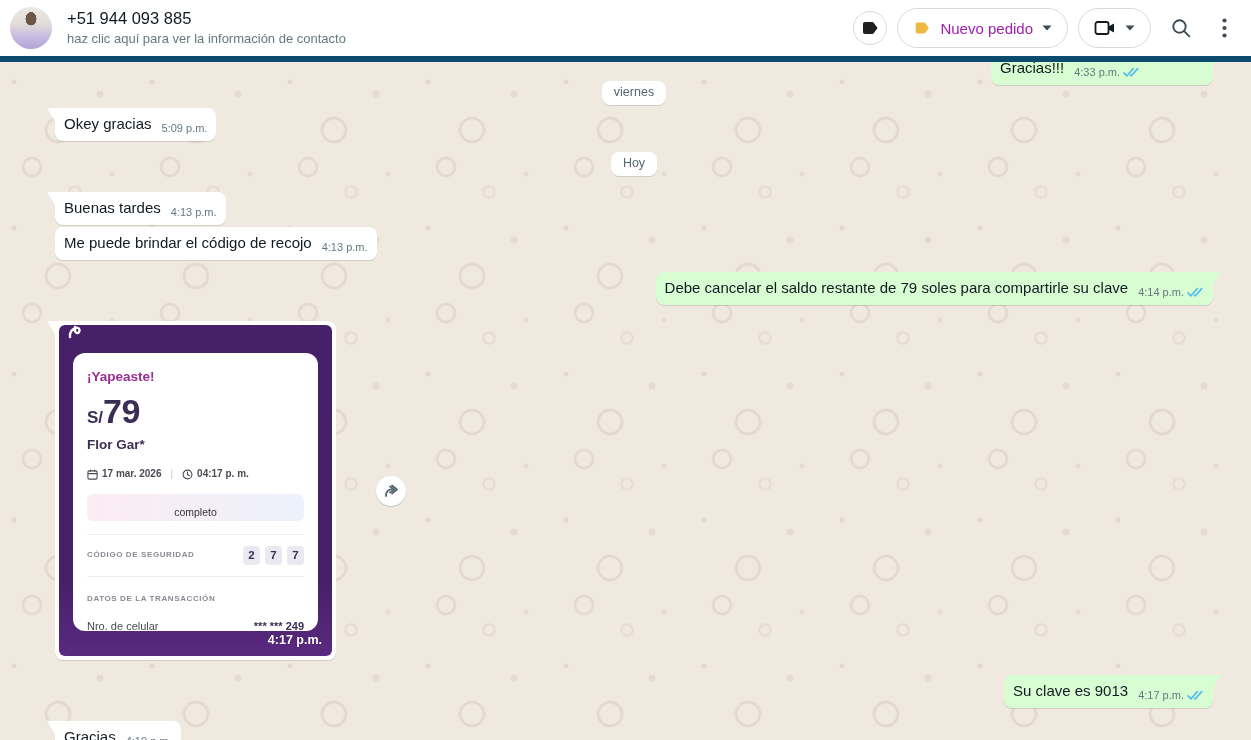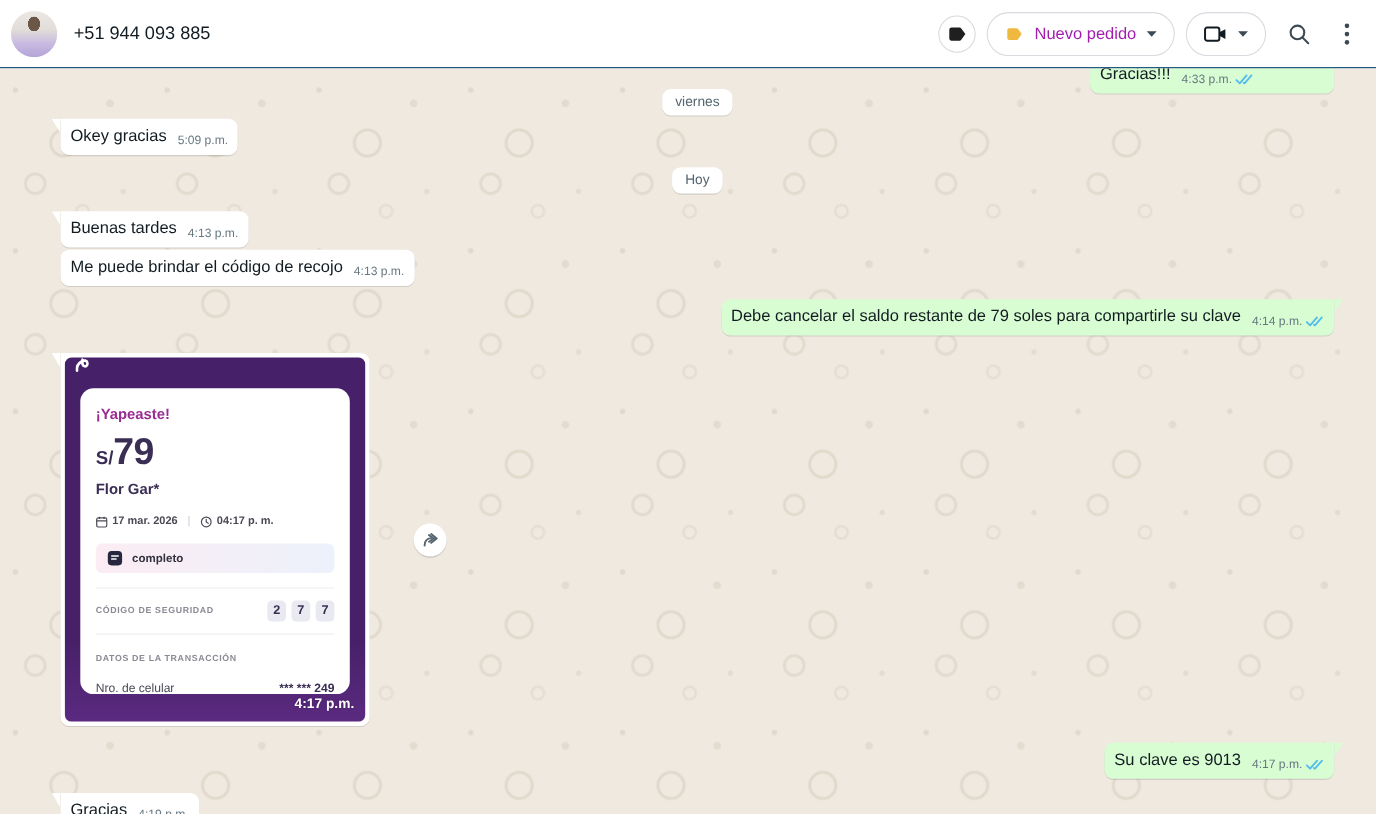--- a/index.html
+++ b/index.html
@@ -2,21 +2,21 @@
 <html><head>
 <meta charset="utf-8">
 <style>
   * { margin:0; padding:0; box-sizing:border-box; }
   html,body { width:1251px; height:740px; overflow:hidden; }
   body { font-family:"Liberation Sans", sans-serif; background:#fff; }
   .app { width:1251px; height:740px; display:flex; flex-direction:column; position:relative; }
 
   
   .chat-header{
-    height:62px; background:#ffffff; border-bottom:1px solid #0c4a6e;
+    height:62px; background:#ffffff; border-bottom:6px solid #0c4a6e;
     display:flex; justify-content:space-between;
     padding:0 14px 0 10px; flex:0 0 62px; z-index:5;
   }
   .header-left{ display:flex; align-items:center; gap:15px; cursor:pointer; }
   .avatar{
     width:42px; height:42px; border-radius:50%;
     background:
       radial-gradient(ellipse 9px 11px at 50% 28%, #6b5648 0 60%, transparent 62%),
       linear-gradient(180deg,#ebe8e4 0%,#e2ddd8 40%,#c8bbe2 70%,#b3a4d6 100%);
     flex:0 0 42px;
@@ -100,21 +100,21 @@
   .rc-title{ font-size:13.5px; font-weight:700; color:#982d92; }
   .rc-amount{ display:flex; align-items:baseline; margin-top:7px; color:#3a2e55; }
   .rc-currency{ font-size:17px; font-weight:700; }
   .rc-value{ font-size:34px; font-weight:700; line-height:34px; letter-spacing:-.5px; }
   .rc-payee{ font-size:13.5px; font-weight:700; color:#3a2e55; margin-top:7px; }
   .rc-meta{ display:flex; align-items:center; margin-top:9px; font-size:10px; font-weight:600; color:#4a4a55; gap:4px; }
   .rc-sep{ color:#c9c9d2; margin:0 5px; font-weight:400; }
   .rc-chip{
     margin-top:10px; height:27px; border-radius:6px; display:flex; align-items:center; gap:8px;
     padding:0 10px; background:linear-gradient(90deg,#fcecf3 0%,#ecf1fb 100%);
-    font-size:10.5px; font-weight:700; color:#32323e;
+    font-size:10.5px; font-weight:400; color:#32323e;flex-direction:column;
   }
   .rc-hr{ border:none; border-top:1px solid #ededf0; margin-top:13px; }
   .rc-code-row{ display:flex; align-items:center; justify-content:space-between; margin-top:10px; }
   .rc-small-label{ font-size:8px; letter-spacing:.6px; color:#8a8a95; font-weight:700; }
   .rc-code-boxes{ display:flex; gap:5px; }
   .rc-code-box{
     width:17px; height:19px; border-radius:4px; background:#e9e9f1;
     display:flex; align-items:center; justify-content:center;
     font-size:11.5px; font-weight:700; color:#3a2e55;
   }
@@ -133,20 +133,21 @@
 </head>
 <body>
 
 <div class="app">
 
   <header class="chat-header">
     <div class="header-left">
       <div class="avatar"></div>
       <div>
         <div class="contact-title">+51 944 093 885</div>
+        <div class="contact-subtitle">haz clic aquí para ver la información de contacto</div>
       </div>
     </div>
     <div class="header-right">
       <button class="circle-btn">
         <svg width="20" height="20" viewBox="0 0 20 20">
           <path d="M3 6c0-1.1.9-2 2-2h7.2c.68 0 1.32.35 1.69.92L17.6 10l-3.71 5.08c-.37.57-1.01.92-1.69.92H5c-1.1 0-2-.9-2-2V6z" fill="#1f1f1f"></path>
         </svg>
       </button>
       <button class="pill-btn">
         <svg width="18" height="18" viewBox="0 0 20 20">

